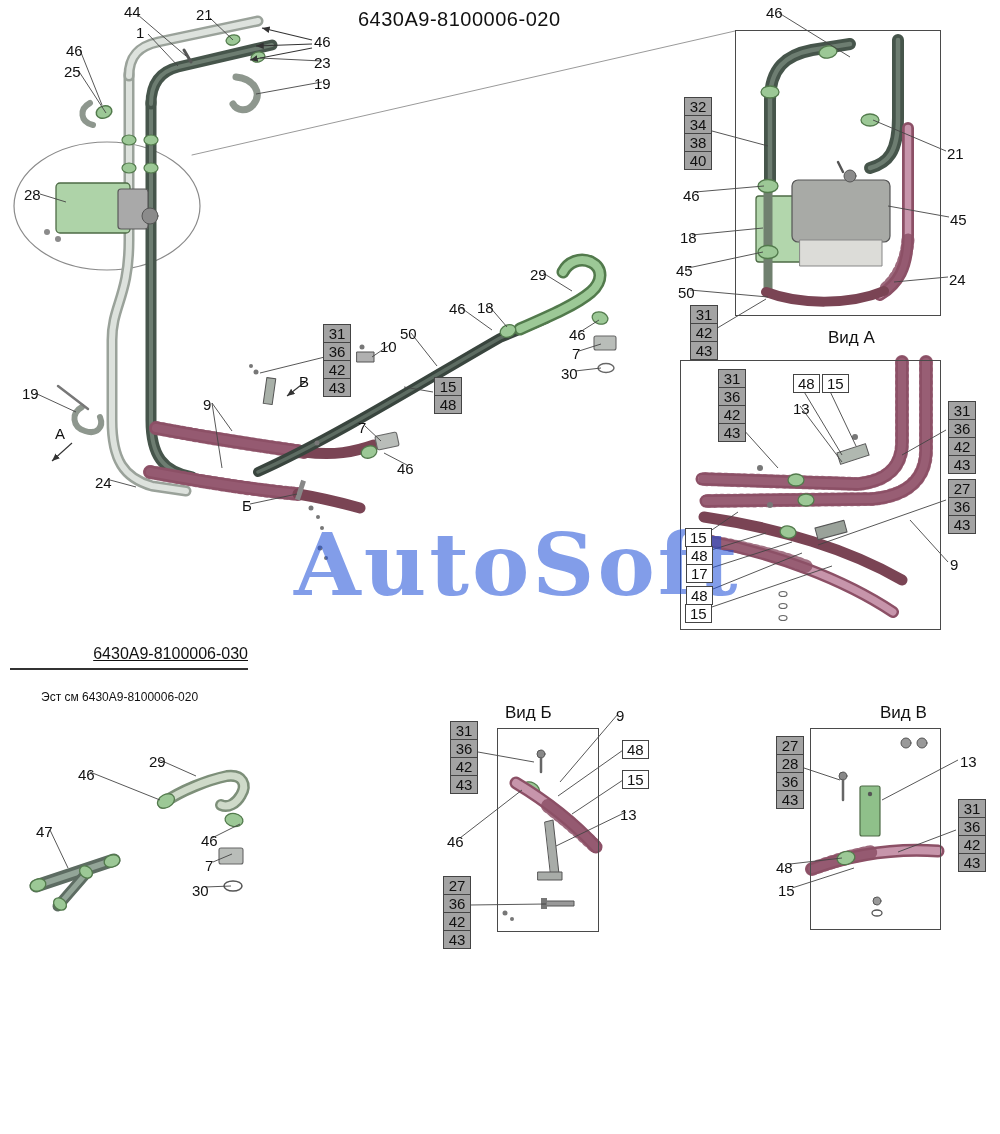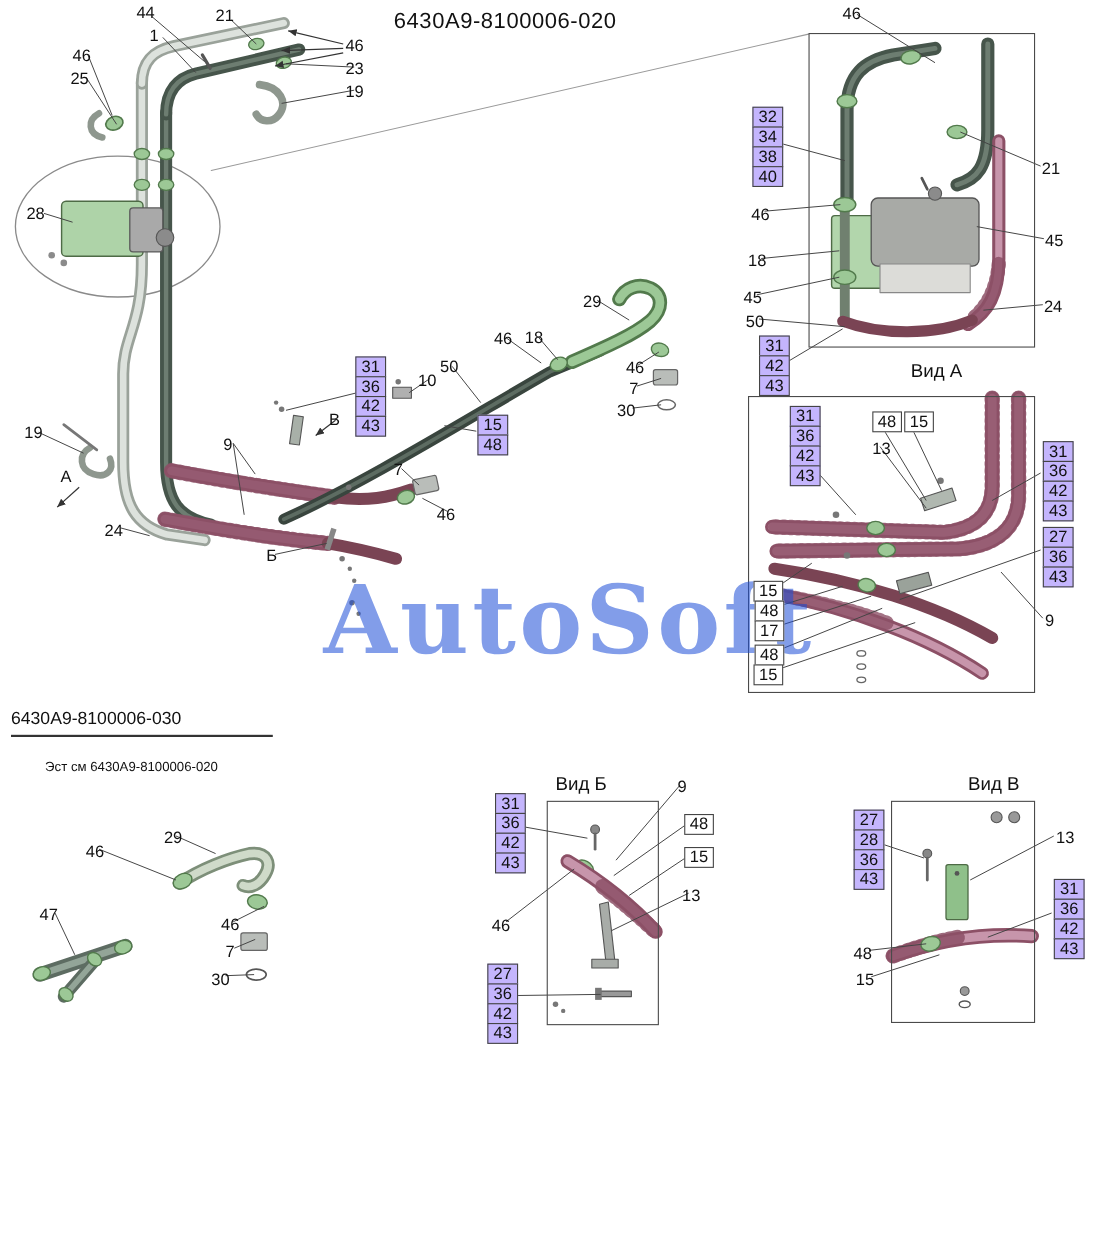--- a/index.html
+++ b/index.html
@@ -25,32 +25,33 @@
   #box-vidb   { left:497px; top:728px; width:102px; height:204px; }
   #box-vidv   { left:810px; top:728px; width:131px; height:202px; }
 
   .view-label { position:absolute; font-size:17px; }
   #label-vida { left:828px; top:328px;text-align:center; }
   #label-vidb { left:505px; top:703px; }
   #label-vidv { left:848px; top:703px;margin-left:32px; }
 
   .section-title {
     position:absolute; left:10px; top:645px; width:238px;
-    font-size:16px; text-align:left; padding-bottom:5px;
+    font-size:16px; text-align:right; padding-bottom:5px;
     border-bottom:2px solid #333;
+    text-decoration:underline;
   }
   .section-note { position:absolute; left:5px; top:690px; font-size:12px;margin-left:36px; }
 
   #callout-layer { position:absolute; left:0; top:0; width:1000px; height:1134px; pointer-events:none; }
   .callout { position:absolute; font-size:15px; line-height:17px; color:#111; white-space:nowrap; }
   .callout.boxed { border:1px solid #444; padding:0 4px; background:#fff; min-width:24px; text-align:center; }
   .stack { position:absolute; display:flex; flex-direction:column; }
   .stack-cell {
     border:1px solid #444; padding:0 4px; min-width:28px; text-align:center;
-    font-size:15px; line-height:17px; background:#c4b5fd; margin-top:-1px;
+    font-size:15px; line-height:17px; background:#a3a3a3; margin-top:-1px;
   }
 </style>
 </head>
 <body>
 
 <div id="stage">
 
   <svg id="drawing" width="1000" height="1134" viewBox="0 0 1000 1134">
     <defs>
       <marker id="ah" markerWidth="9" markerHeight="9" refX="7" refY="3" orient="auto">

